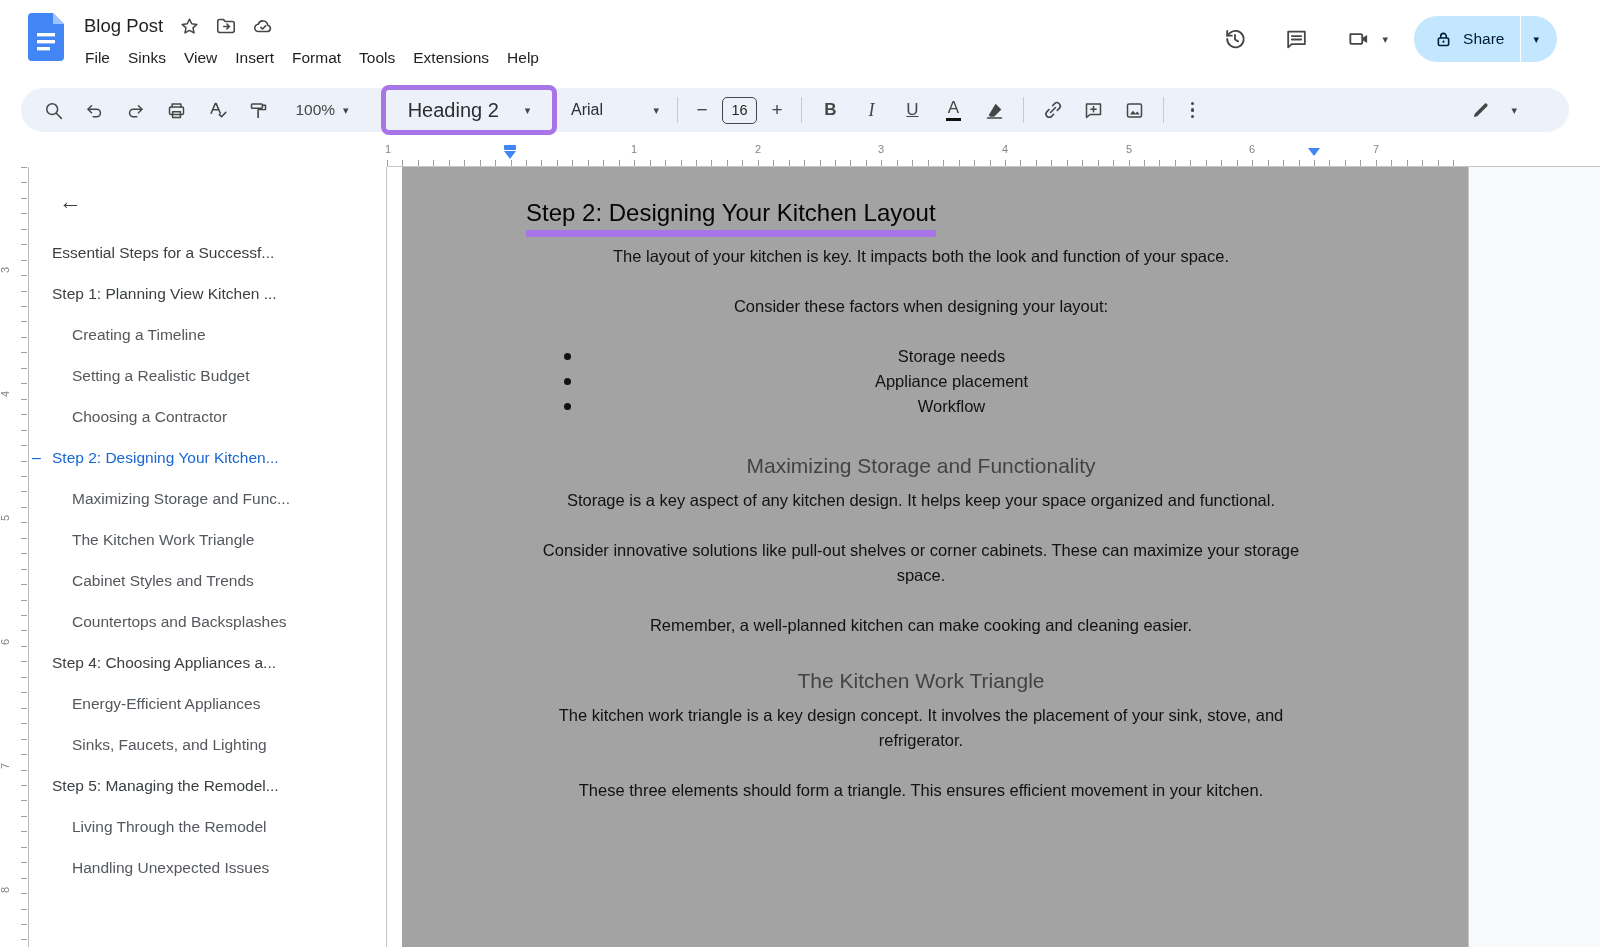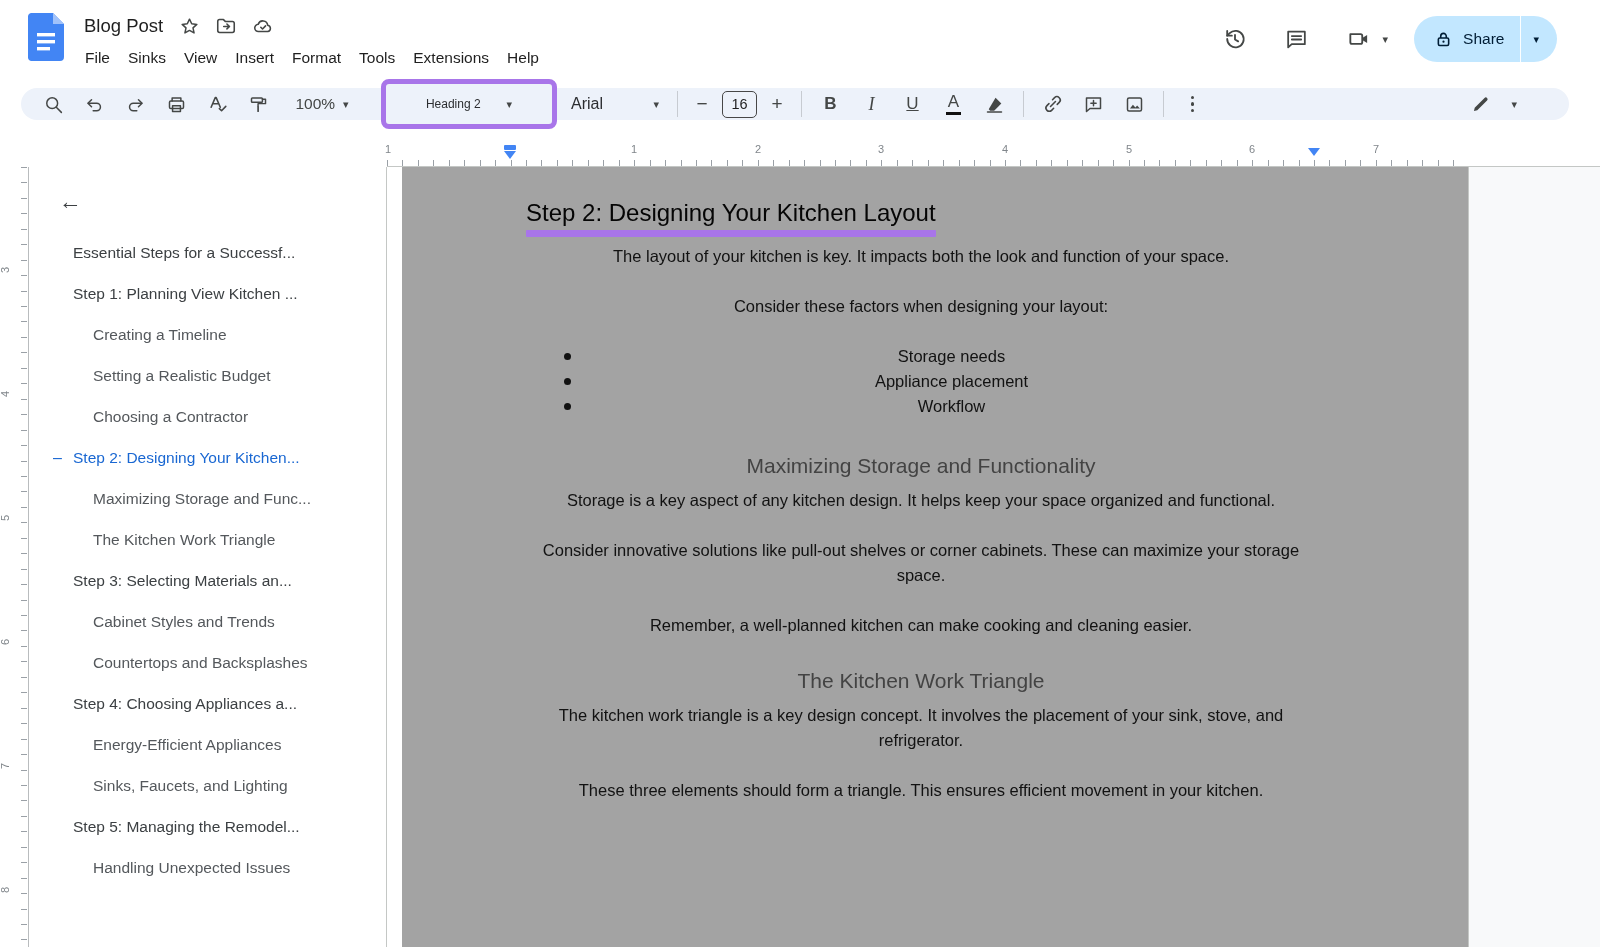--- a/index.html
+++ b/index.html
@@ -19,26 +19,26 @@
   .top-actions { position:absolute; right:43px; top:16px; height:46px; display:flex; align-items:center; }
   .act-btn { width:32px; height:32px; margin-right:30px; display:flex; align-items:center; justify-content:center; cursor:pointer; }
   .vc-caret { margin:0 26px 0 -22px; }
   .caret { font-size:11px; color:#444746; line-height:1; }
   .share-btn { height:46px; border-radius:23px; display:flex; align-items:center; padding:0 6px 0 20px; cursor:pointer; }
   .share-label { font-size:15.5px; font-weight:500; margin:0 16px 0 10px; }
   .share-div { width:1px; height:46px; background:rgba(255,255,255,.95); }
   .share-caret { padding:0 12px; }
 
   
-  .toolbar { position:absolute; left:21px; top:88px; width:1548px; height:32px; background:#edf2fa; border-radius:22px; display:flex; align-items:center; padding-left:12px; }
+  .toolbar { position:absolute; left:21px; top:88px; width:1548px; height:44px; background:#edf2fa; border-radius:22px; display:flex; align-items:center; padding-left:12px; }
   .tbtn { width:41px; height:40px; display:flex; align-items:center; justify-content:center; border-radius:50%; cursor:pointer; flex:none; }
   .tlabel { font-size:15.5px; color:#444746; }
   .zoom-ctl { width:86px; display:flex; align-items:center; justify-content:center; gap:8px; cursor:pointer; flex:none; }
   .style-box { width:176px; height:50px; margin:0 8px 0 16px; border:5px solid #a875e9; border-radius:8px; display:flex; align-items:center; justify-content:center; gap:26px; cursor:pointer; flex:none; background:#edf2fa; }
-  .style-label { font-size:12px; color:#2c2e31; }
+  .style-label { font-size:20px; color:#2c2e31; }
   .font-ctl { width:104px; display:flex; align-items:center; justify-content:space-between; padding:0 10px 0 6px; cursor:pointer; flex:none; }
   .font-label { font-size:16px; color:#2c2e31; }
   .tdiv { width:1px; height:26px; background:#c7cbd1; margin:0 8px; flex:none; }
   .szbtn { width:32px; height:36px; display:flex; align-items:center; justify-content:center; font-size:19px; color:#444746; cursor:pointer; flex:none; }
   .size-box { width:35px; height:27px; border:1.5px solid #474747; border-radius:5px; display:flex; align-items:center; justify-content:center; font-size:14.5px; color:#1f1f1f; margin:0 4px; cursor:text; flex:none; }
   .fmt { font-size:17px; color:#444746; }
   .bold { font-weight:700; }
   .ital { font-style:italic; font-family:"Liberation Serif", serif; font-size:18px; }
   .und  { text-decoration:underline; }
   .tcolor { display:flex; flex-direction:column; align-items:center; line-height:1; }
@@ -59,21 +59,21 @@
 
   .ruler-v { position:absolute; left:0; top:167px; width:29px; height:780px; background:#fff; border-right:1px solid #b9bcbe; }
   .ruler-v .ticks { position:absolute; right:1px; top:0; width:6px; height:100%;
       background-image:repeating-linear-gradient(to bottom, #9aa0a6 0 1px, transparent 1px 15.45px); }
   .rvlabel { position:absolute; left:2px; font-size:11px; color:#80868b; transform:translateY(-50%) rotate(-90deg); }
   .cursor-dash { position:absolute; left:30px; width:8px; height:3px; background:#4285f4; }
 
   
   .sidebar { position:absolute; left:30px; top:167px; width:357px; height:780px; background:#fff; border-right:1px solid #c4c7c5; overflow:hidden; }
   .back-btn { position:absolute; left:24px; top:18px; width:32px; height:32px; display:flex; align-items:center; justify-content:center; font-size:23px; color:#3c4043; cursor:pointer; border-radius:50%; }
-  .outline-list { position:absolute; left:0; top:65px; width:100%;padding-left:21px; }
+  .outline-list { position:absolute; left:0; top:65px; width:100%; }
   .outline-item { height:41px; display:flex; align-items:center; position:relative; font-size:15.5px; cursor:pointer; white-space:nowrap; overflow:hidden; }
   .outline-item.lvl1 { padding-left:22px; color:#3c4043; font-weight:500; }
   .outline-item.lvl2 { padding-left:42px; color:#54585c; font-weight:400; }
   .outline-item.active { color:#1967d2; }
   .active-dash { position:absolute; left:2px; top:50%; transform:translateY(-50%); color:#1967d2; font-size:16px; }
 
   
   .doc-area { position:absolute; left:402px; top:167px; width:1081px; height:780px; background:#a3a3a3;text-align:center; }
   .canvas-right { position:absolute; left:1468px; top:167px; width:132px; height:780px; background:#f8f9fa; border-left:1px solid #c4c7c5; }
   .doc-text { position:absolute; left:124px; top:30px; width:790px; cursor:text; }
@@ -334,40 +334,40 @@
       <div class="outline-item lvl1 active">
         <span class="active-dash">–</span>
         <span>Step 2: Designing Your Kitchen...</span>
       </div>
       <div class="outline-item lvl2">
         <span>Maximizing Storage and Func...</span>
       </div>
       <div class="outline-item lvl2">
         <span>The Kitchen Work Triangle</span>
       </div>
-      <div class="outline-item lvl1">
-        <span>Step 3: Selecting Materials an...</span>
-      </div>
       <div class="outline-item lvl2">
         <span>Cabinet Styles and Trends</span>
       </div>
       <div class="outline-item lvl2">
         <span>Countertops and Backsplashes</span>
       </div>
       <div class="outline-item lvl1">
         <span>Step 4: Choosing Appliances a...</span>
       </div>
       <div class="outline-item lvl2">
         <span>Energy-Efficient Appliances</span>
       </div>
       <div class="outline-item lvl2">
         <span>Sinks, Faucets, and Lighting</span>
       </div>
       <div class="outline-item lvl1">
         <span>Step 5: Managing the Remodel...</span>
+      </div>
+      <div class="outline-item lvl2">
+        <span>Living Through the Remodel</span>
       </div>
       <div class="outline-item lvl2">
         <span>Handling Unexpected Issues</span>
       </div>
     </div>
 </div>
 
 <div class="doc-area">
   <div class="doc-text">
       <div class="b-h2">

